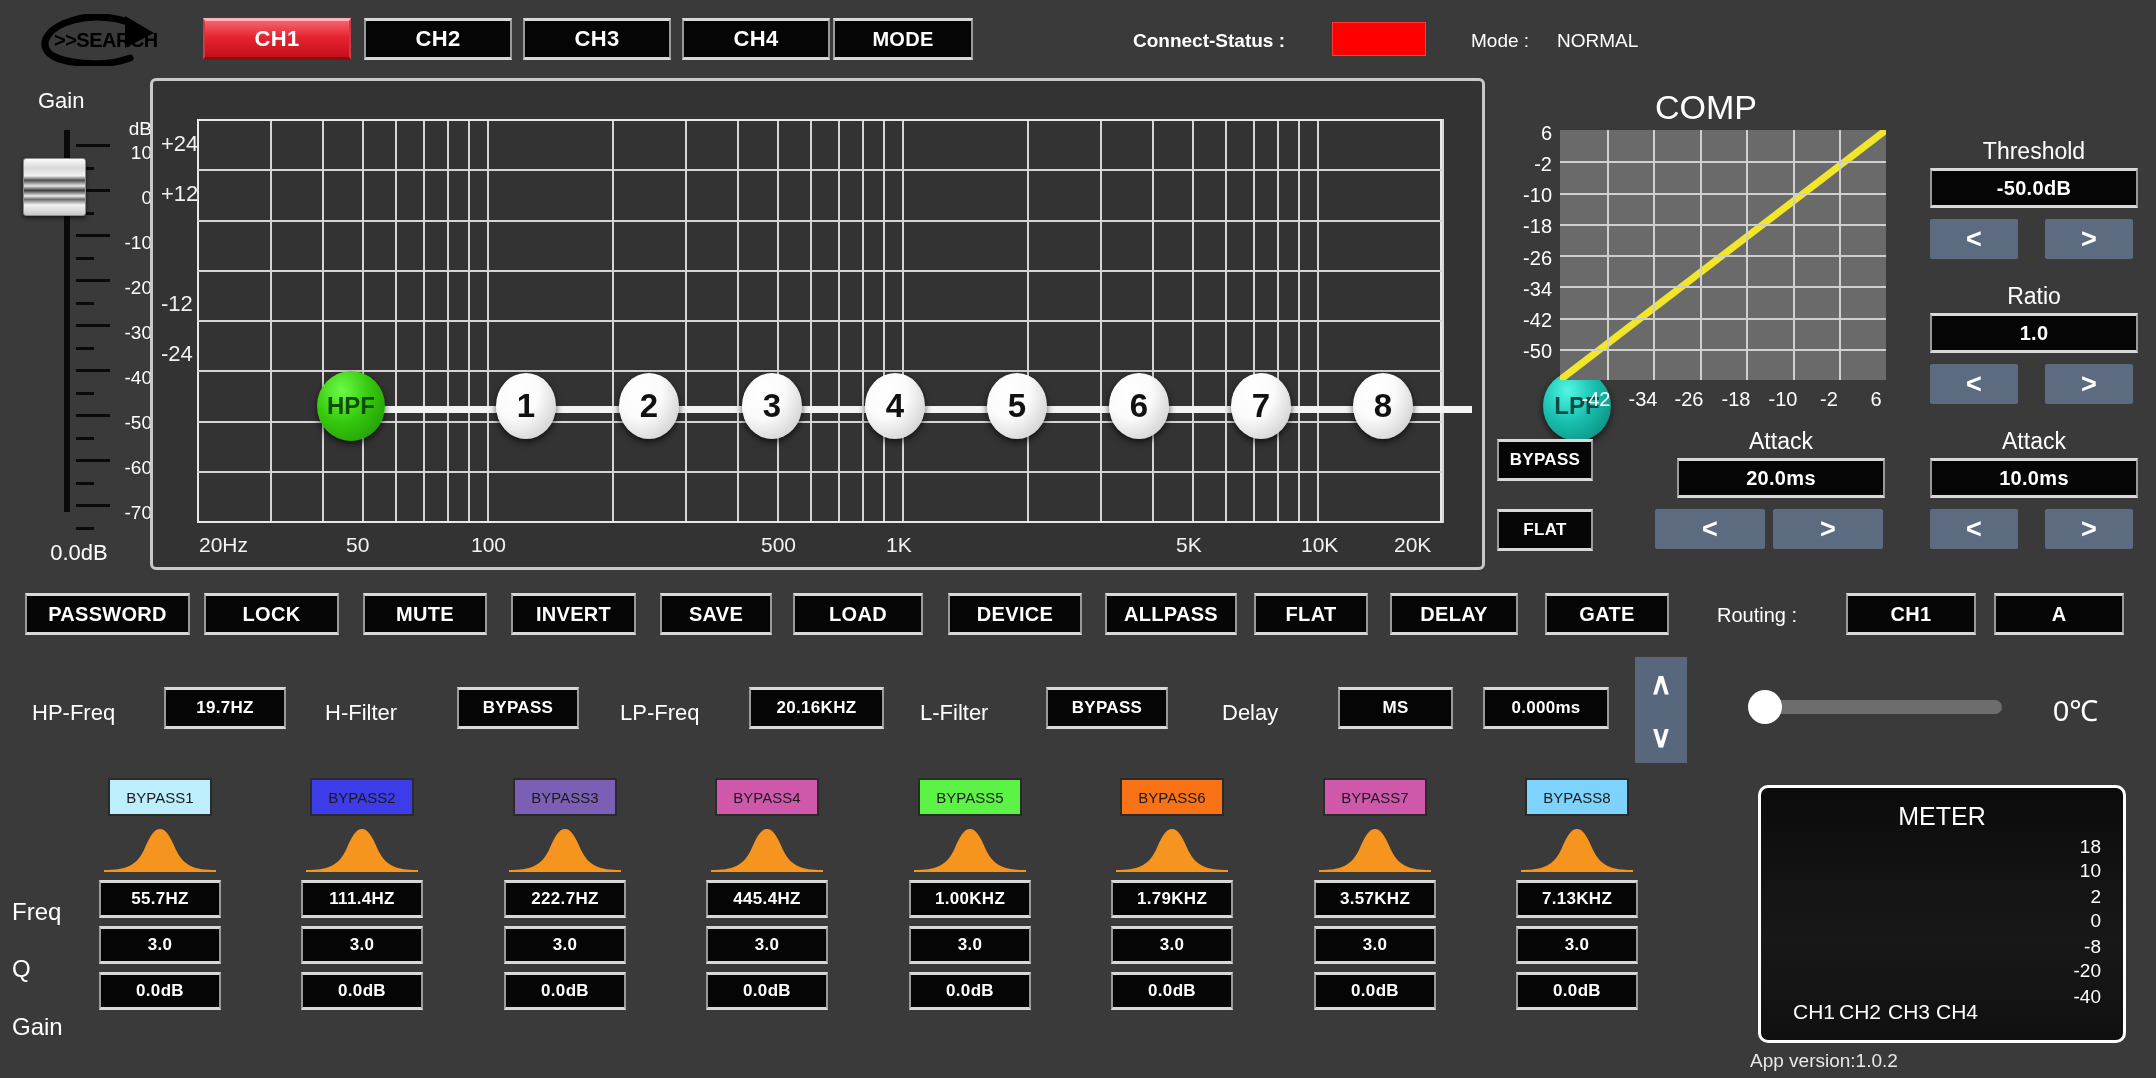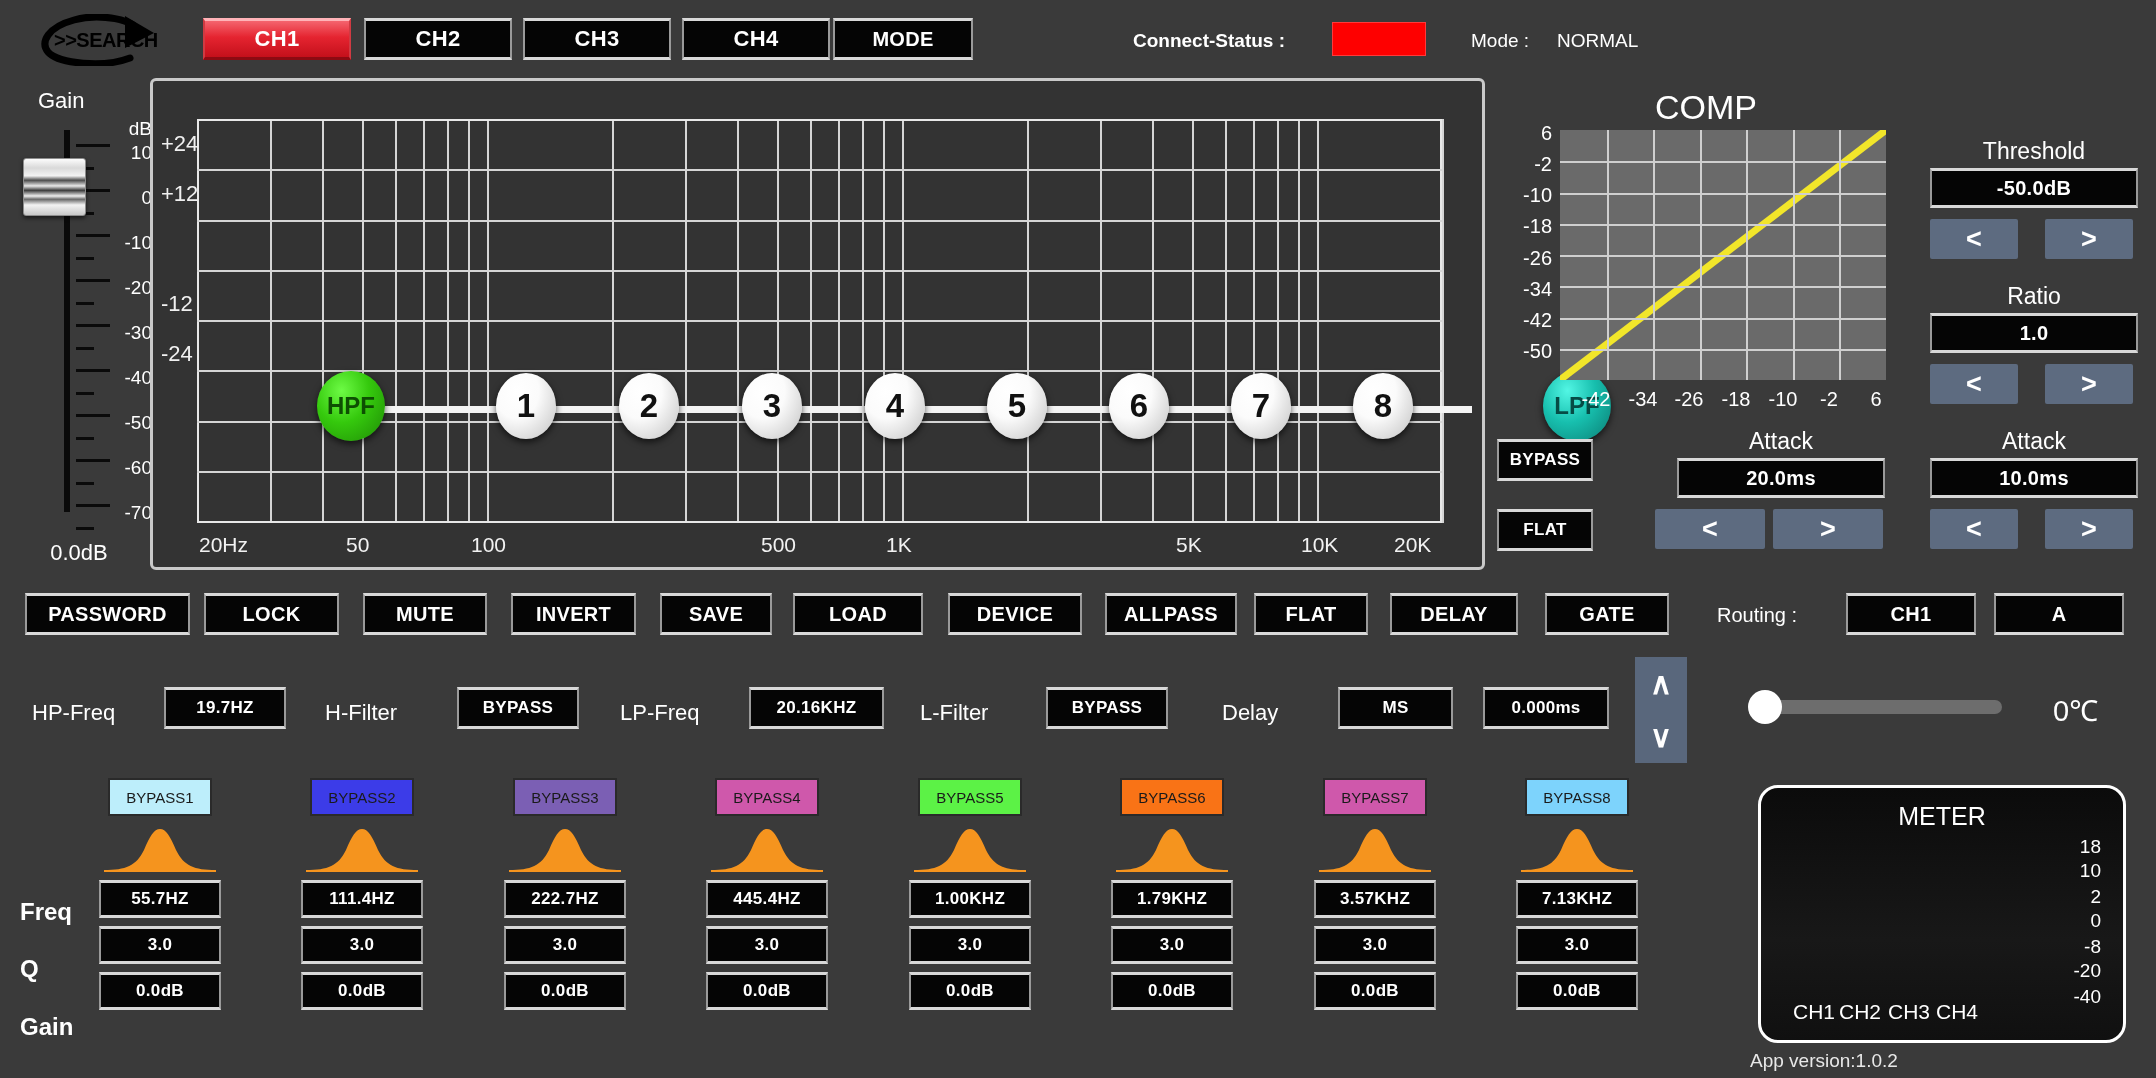--- a/index.html
+++ b/index.html
@@ -178,27 +178,27 @@
   .band-btn {
     width:104px; height:38px; margin:0 auto;
     display:flex; align-items:center; justify-content:center;
     font-size:15px; font-weight:400; color:#1a1a1a;
     border:2px solid #2a2a2a;
   }
   .band-curve { width:112px; height:46px; margin:10px auto 0; display:block; }
   .band-fld {
     width:122px; height:38px; margin:8px auto 0; font-size:17px;
   }
-  .band-row-label { position:absolute; font-size:24px; left:20px; font-weight:700; }
+  .band-row-label { position:absolute; font-size:24px; left:12px; font-weight:400; }
 
   
   #meter {
     position:absolute; left:1758px; top:785px; width:368px; height:258px;
     background: linear-gradient(180deg,#0b0b0b 0%,#181818 60%,#101010 100%);
-    border:3px solid #ffffff; border-radius:20px;
+    border:3px solid #ffffff; border-radius:10px;
   }
   #meter-title { position:absolute; left:0; top:14px; width:100%; text-align:center; font-size:25px; font-weight:400; }
   .meter-scale { position:absolute; right:22px; font-size:19px; }
   .meter-ch { position:absolute; bottom:16px; font-size:21px; }
   #app-version { position:absolute; left:1750px; top:1050px; font-size:19px; color:#e8e8e8; }
 </style>
 </head>
 <body>
 
 <div id="root">

